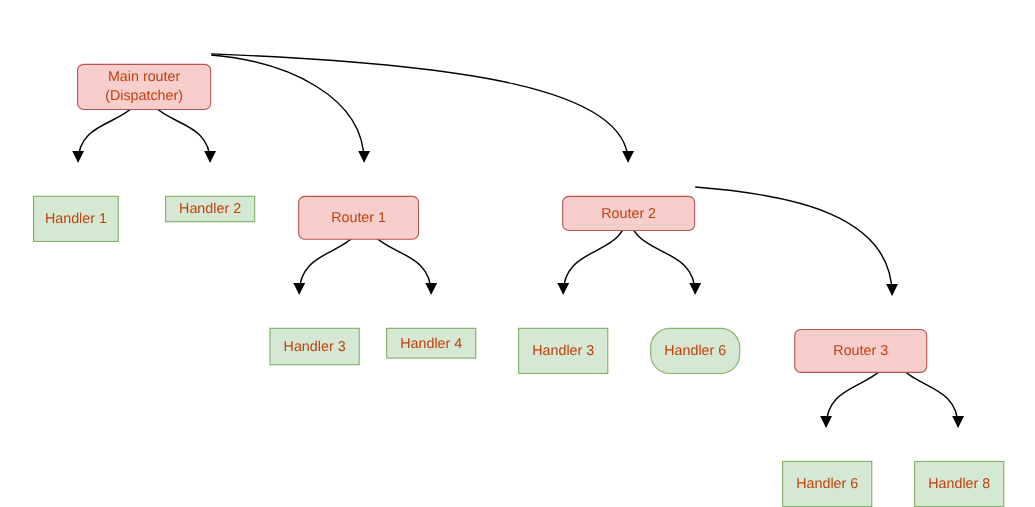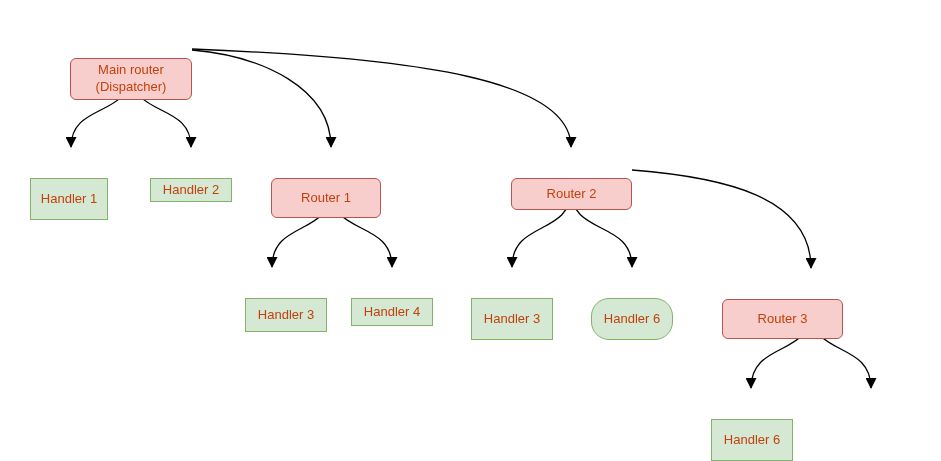--- a/index.html
+++ b/index.html
@@ -91,14 +91,15 @@
   <div class="node handler" style="left:351px; top:270px; width:82px; height:28px;">Handler 4</div>
 
   <div class="node handler" style="left:471px; top:270px; width:82px; height:42px;">Handler 3</div>
 
   <div class="node handler" style="left:591px; top:270px; width:82px; height:42px;border-radius:18px;">Handler 6</div>
 
   <div class="node router" style="left:722px; top:271px; width:121px; height:40px;">Router 3</div>
 
   <div class="node handler" style="left:711px; top:391px; width:82px; height:42px;">Handler 6</div>
 
+  <div class="node handler" style="left:831px; top:391px; width:82px; height:42px;">Handler 8</div>
 
 </div>
 
 </body></html>

